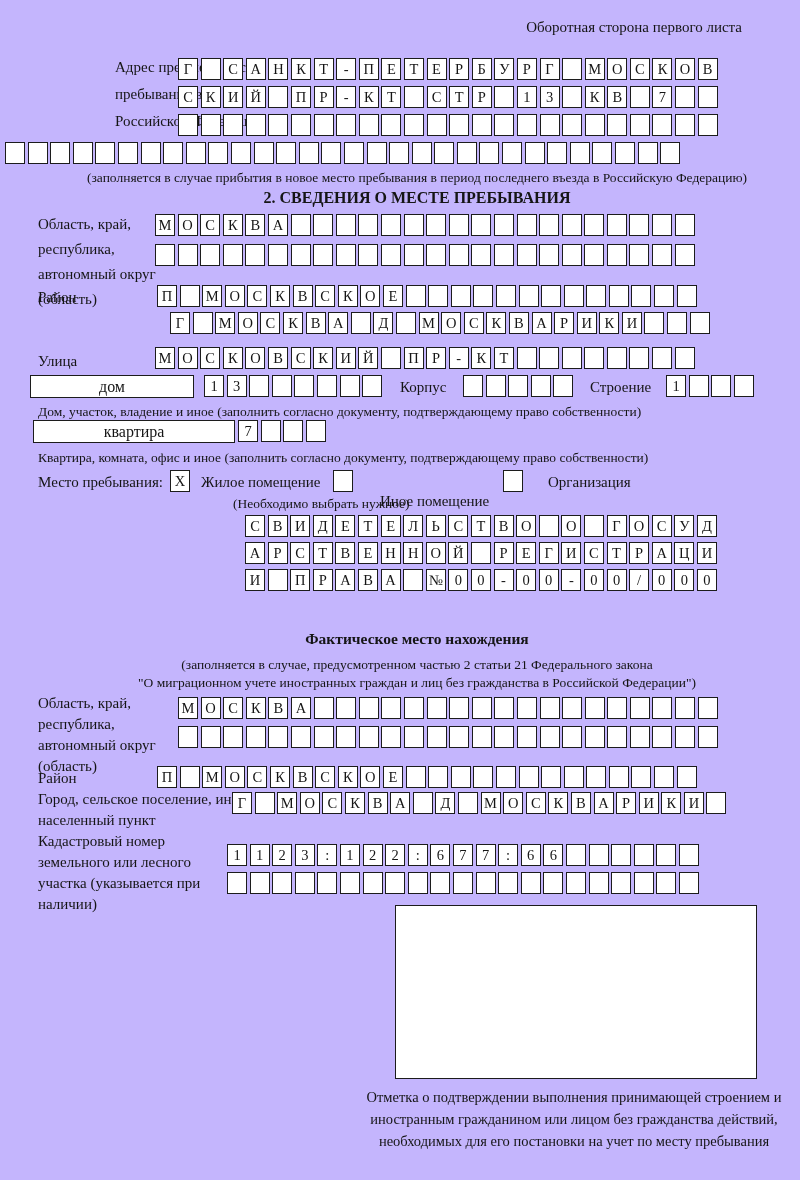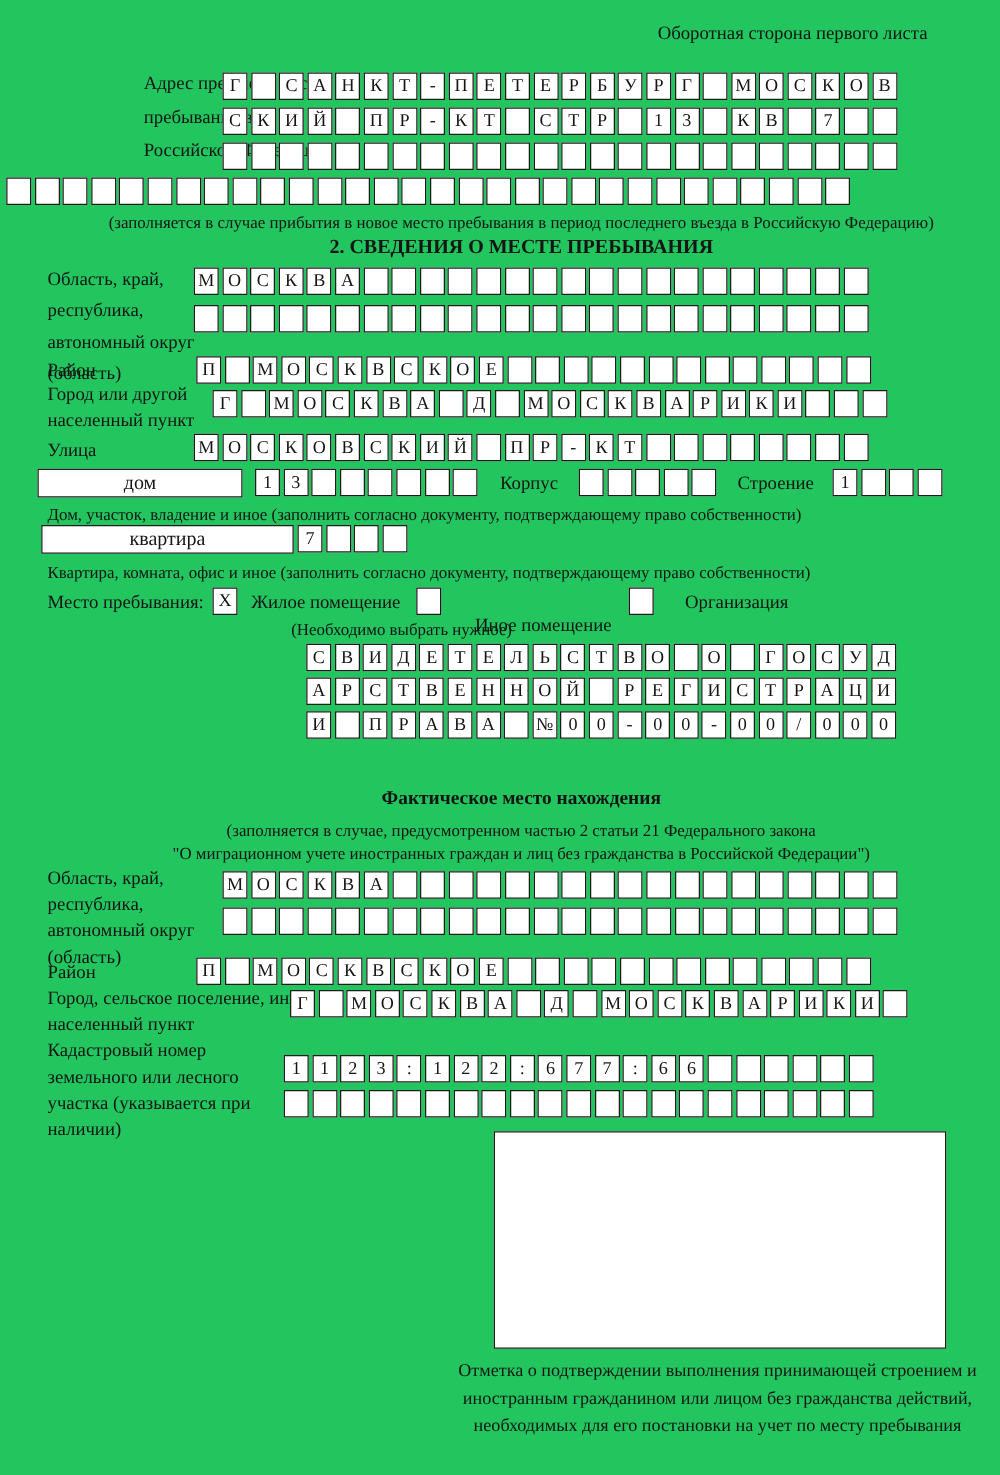--- a/index.html
+++ b/index.html
@@ -1,17 +1,17 @@
 <!DOCTYPE html>
 <html><head>
 <meta charset="utf-8">
 <style>
   html,body{margin:0;padding:0;background:#fff;}
   .page{
-    position:relative;width:800px;height:1180px;background:#22c55e;
+    position:relative;width:800px;height:1180px;background:#c4b5fd;
     font-family:"Liberation Serif","DejaVu Serif",serif;color:#151515;overflow:hidden;
   }
   .abs{position:absolute;}
   .label{font-size:15px;line-height:27px;}
   .label-sm{font-size:15px;line-height:21px;}
   .caption{font-size:13.5px;line-height:17px;}
   .center{left:0;width:800px;text-align:center;margin-left:17px;}
   .title{font-weight:bold;font-size:16px;}
   .cells{display:flex;white-space:nowrap;}
   .cell{
@@ -222,21 +222,20 @@
       <span class="cell"></span>
       <span class="cell"></span>
       <span class="cell"></span>
       <span class="cell"></span>
       <span class="cell"></span>
       <span class="cell"></span>
       <span class="cell"></span>
       <span class="cell"></span>
     </div>
 
-  <div class="abs label-sm" style="left:38px;top:306px;width:150px;">Город или другой населенный пункт</div>
   <div class="abs cells" style="left:170px;top:312px;">
       <span class="cell">Г</span>
       <span class="cell"></span>
       <span class="cell">М</span>
       <span class="cell">О</span>
       <span class="cell">С</span>
       <span class="cell">К</span>
       <span class="cell">В</span>
       <span class="cell">А</span>
       <span class="cell"></span>

